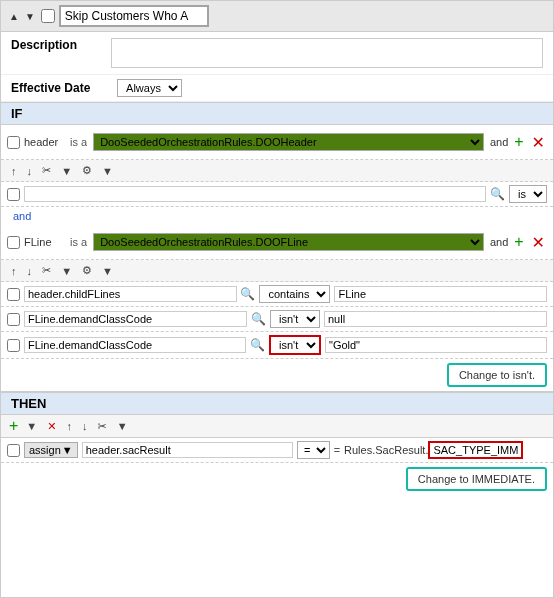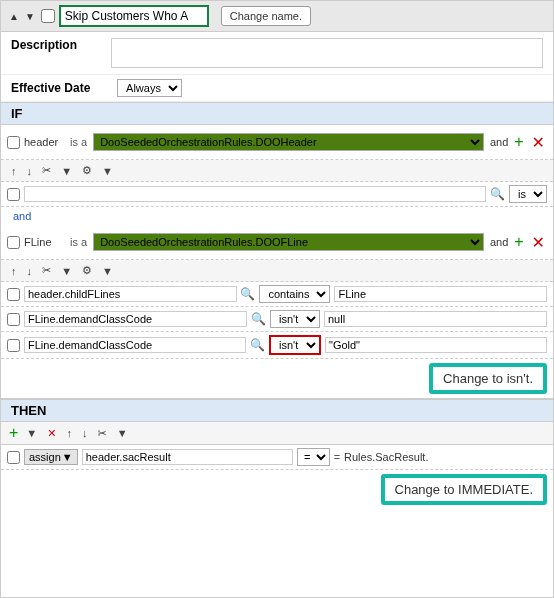--- a/index.html
+++ b/index.html
@@ -40,21 +40,21 @@
       cursor: pointer;
       font-size: 10px;
       color: #333;
       padding: 1px 2px;
     }
     .top-bar-checkbox {
       width: 14px;
       height: 14px;
     }
     .title-input {
-      border: 2px solid #15803d;
+      border: 2px solid #a3a3a3;
       padding: 2px 4px;
       font-size: 12px;
       width: 150px;
     }
     .change-name-callout {
       background: #fff;
       border: 1px solid #999;
       border-radius: 3px;
       padding: 3px 8px;
       font-size: 11px;
@@ -295,24 +295,24 @@
     }
     .then-val-highlight {
       border: 2px solid #cc0000;
       padding: 1px 3px;
       font-size: 11px;
       background: #fff;
     }
     
     .callout-box {
       background: #fff;
-      border: 4px solid #14b8a6;
+      border: 2px solid #14b8a6;
       border-radius: 3px;
       padding: 4px 10px;
-      font-size: 13px;
+      font-size: 11px;
       color: #333;
     }
     .callout-area {
       display: flex;
       justify-content: flex-end;
       padding: 4px 6px;
     }
     .fline-label { color: #333; }
   </style>
 </head>
@@ -320,21 +320,20 @@
 
 <div class="main-container">
 
   <div class="top-bar">
     <div class="top-bar-arrows">
       <button class="arrow-btn">▲</button>
       <button class="arrow-btn">▼</button>
     </div>
     <input type="checkbox" class="top-bar-checkbox" style="">
     <input type="text" class="title-input" value="Skip Customers Who A" style="">
-    <div class="change-name-callout">Change name.</div>
   </div>
 
   <div class="desc-row">
     <div class="desc-label">Description</div>
     <textarea class="desc-textarea" style=""></textarea>
   </div>
 
   <div class="eff-date-row">
     <div class="eff-date-label">Effective Date</div>
     <select class="dropdown-sm">
@@ -456,20 +455,21 @@
           <span>assign</span>
           <span>▼</span>
         </div>
         <input type="text" class="then-field" value="header.sacResult" style="">
         <select class="dropdown-sm" style="font-size:11px; padding:1px 2px;">
           <option>=</option>
         </select>
         <span class="then-eq">=</span>
         <div class="then-val-container">
           <span class="then-val-prefix">Rules.SacResult.</span>
+          <span class="then-val-highlight">SAC_TYPE_IMM</span>
         </div>
       </div>
       <div class="callout-area">
         <div class="callout-box">Change to IMMEDIATE.</div>
       </div>
     </div>
   </div>
 
 </div>
 

